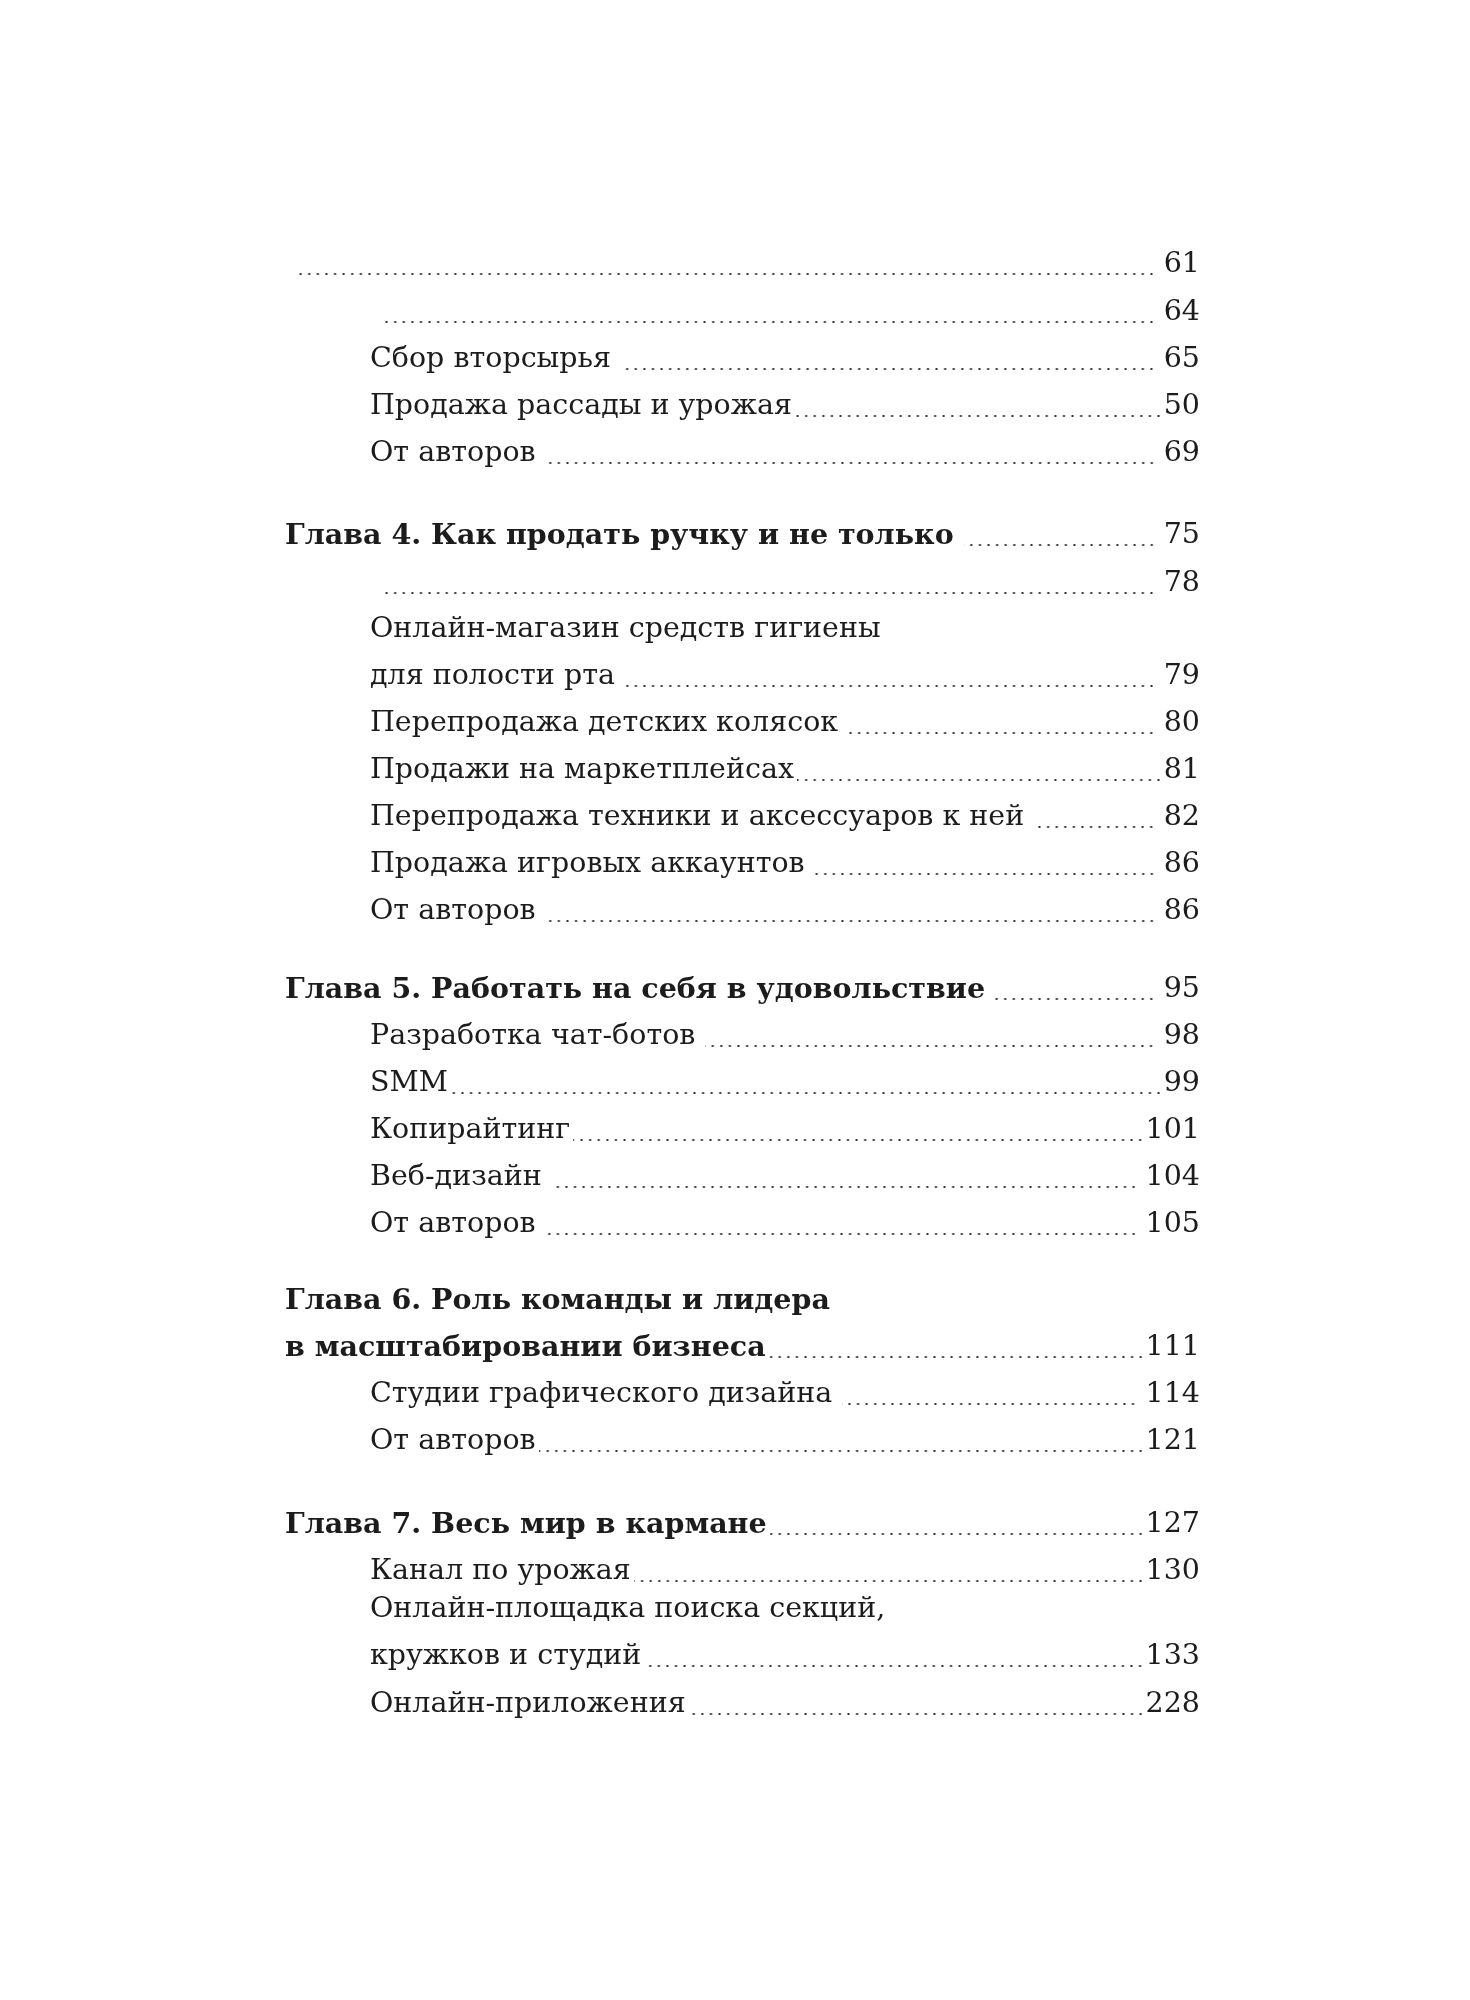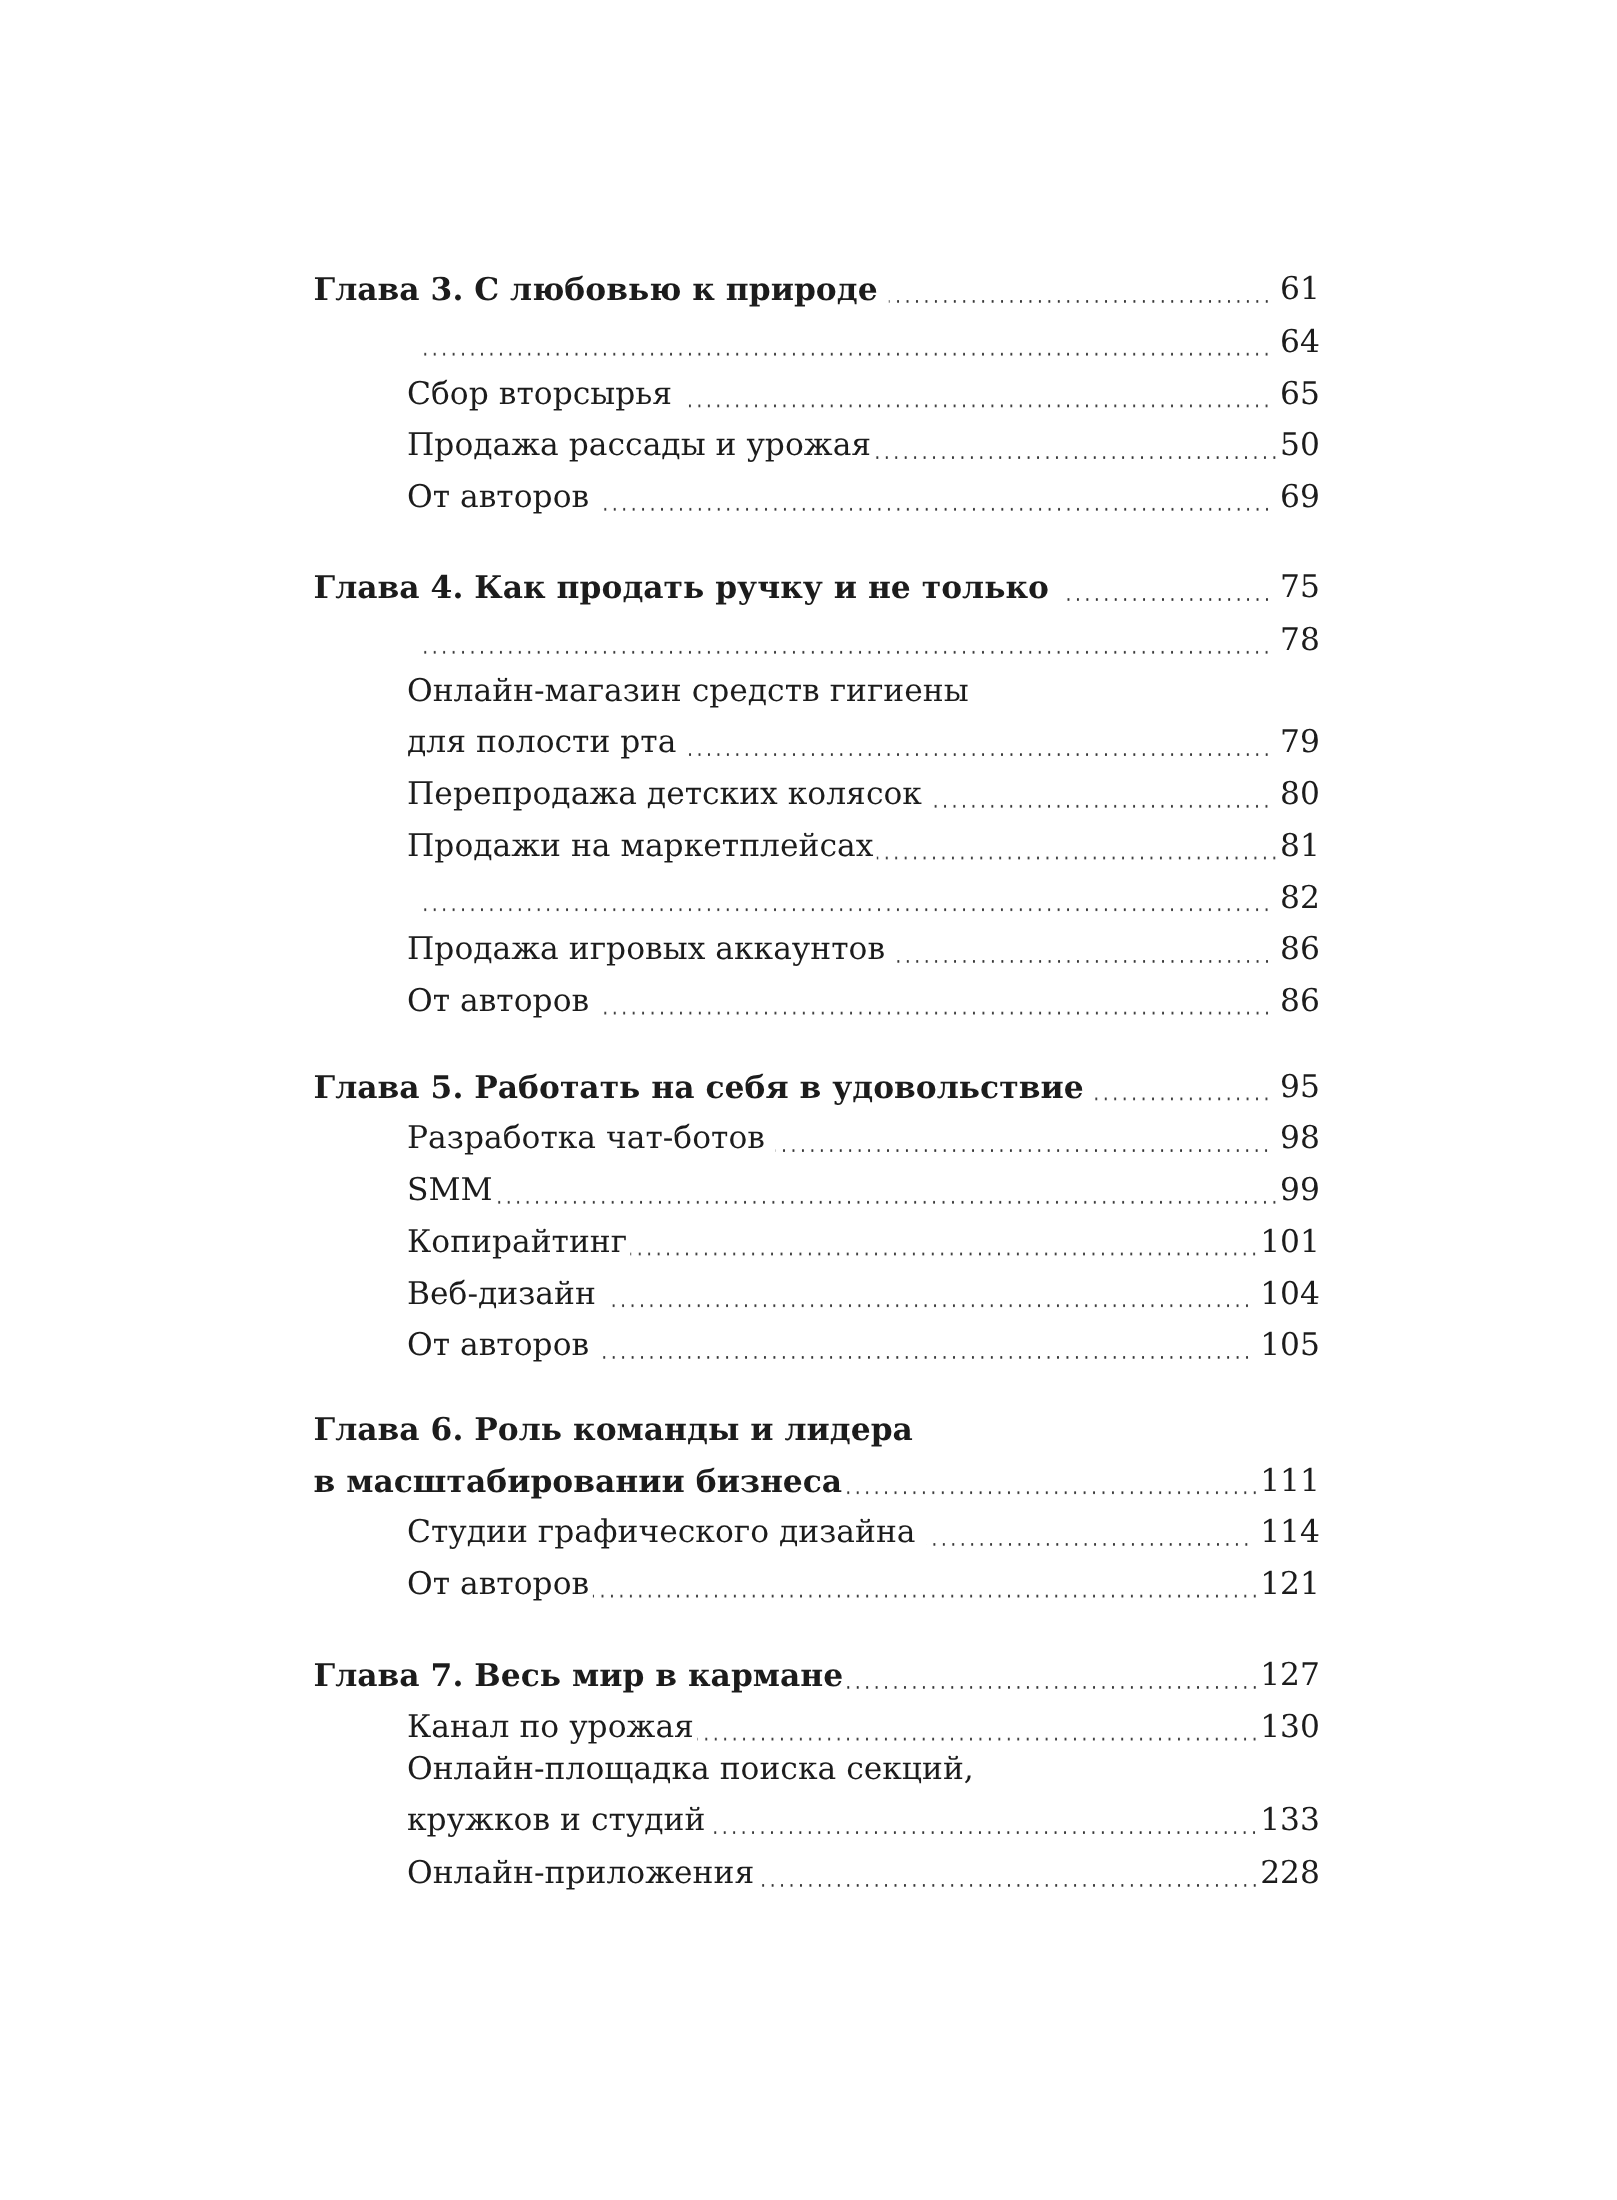--- a/index.html
+++ b/index.html
@@ -16,21 +16,20 @@
           background-size: 8.6px 6px; background-repeat: repeat-x; background-position: right 25px; }
   .line.tight .leader { margin-left: 3px; margin-right: 1px; }
   .line .pg { flex: 0 0 auto; font-weight: normal; text-align: right; }
 </style>
 </head>
 <body>
 
 <div class="toc">
 
   <div class="line head" style="top:246px">
-    <span class="txt">Глава 3. С любовью к природе</span>
     <span class="leader"></span>
     <span class="pg">61</span>
   </div>
   <div class="line sub" style="top:294px">
     <span class="leader"></span>
     <span class="pg">64</span>
   </div>
   <div class="line sub" style="top:341px">
     <span class="txt">Сбор вторсырья</span>
     <span class="leader"></span>
@@ -68,20 +67,21 @@
     <span class="txt">Перепродажа детских колясок</span>
     <span class="leader"></span>
     <span class="pg">80</span>
   </div>
   <div class="line sub tight" style="top:752px">
     <span class="txt">Продажи на маркетплейсах</span>
     <span class="leader"></span>
     <span class="pg">81</span>
   </div>
   <div class="line sub" style="top:799px">
+    <span class="txt">Перепродажа техники и аксессуаров к ней</span>
     <span class="leader"></span>
     <span class="pg">82</span>
   </div>
   <div class="line sub" style="top:846px">
     <span class="txt">Продажа игровых аккаунтов</span>
     <span class="leader"></span>
     <span class="pg">86</span>
   </div>
   <div class="line sub" style="top:893px">
     <span class="txt">От авторов</span>

